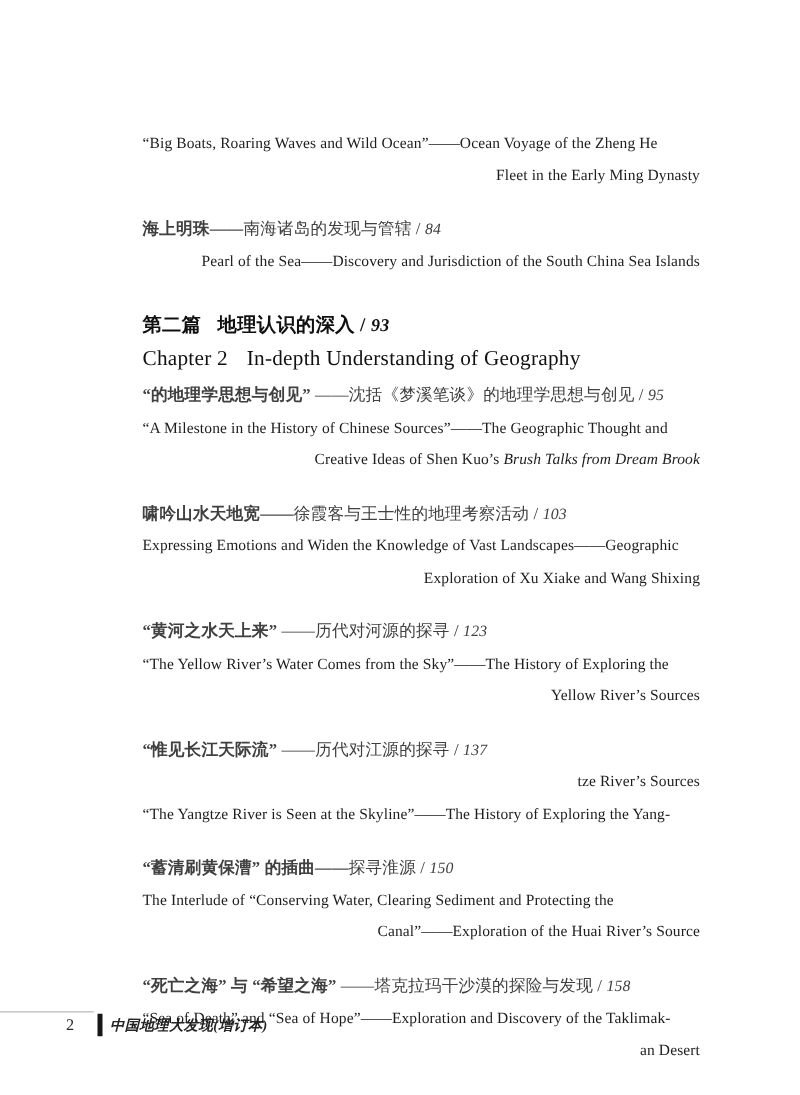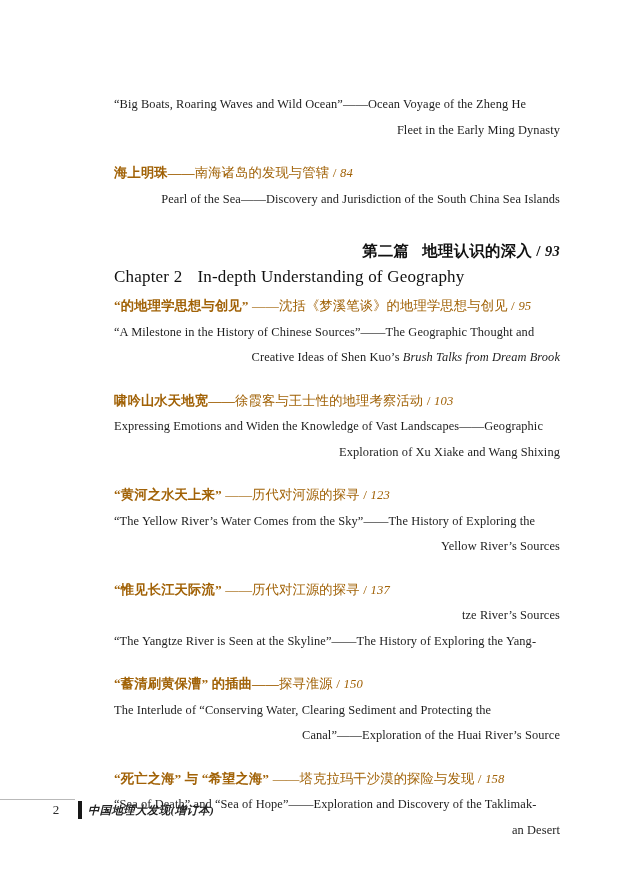--- a/index.html
+++ b/index.html
@@ -13,21 +13,21 @@
     background: #ffffff;
     font-family: "Liberation Serif", "DejaVu Serif", serif;
     color: #1a1a1a;
     position: relative;
     overflow: hidden;
     -webkit-font-smoothing: antialiased;
   }
 
   .page {
     position: absolute;
-    left: 0; top: 6px;
+    left: 0; top: 16px;
     width: 640px;
     height: 696px;
   }
 
   
   .content {
     position: absolute;
     left: 114px;
     top: 86px;
     width: 446px;
@@ -42,21 +42,21 @@
     color: #1d1d1d;
     letter-spacing: 0.1px;
   }
   .en-line.last {
     text-align: right;
   }
 
   .cn-line {
     font-size: 13.3px;
     line-height: 25.5px;
-    color: #a16207;
+    color: #404040;
     letter-spacing: 0.15px;
   }
 
   .cn-title {
     font-weight: bold;
   }
   .cn-sub {
     font-weight: normal;
   }
   .pagenum {
@@ -81,21 +81,20 @@
   .chapter {
     margin-top: 26px;
     margin-bottom: 4px;
   }
   .chapter-cn {
     font-size: 15.4px;
     font-weight: bold;
     line-height: 25px;
     letter-spacing: 0.3px;
     color: #101010;
-    text-align: right;
   }
   .chapter-cn .gap {
     display: inline-block;
     width: 13px;
   }
   .chapter-cn .pagenum {
     font-size: 14.4px;
     font-weight: bold;
   }
   .chapter-en {

